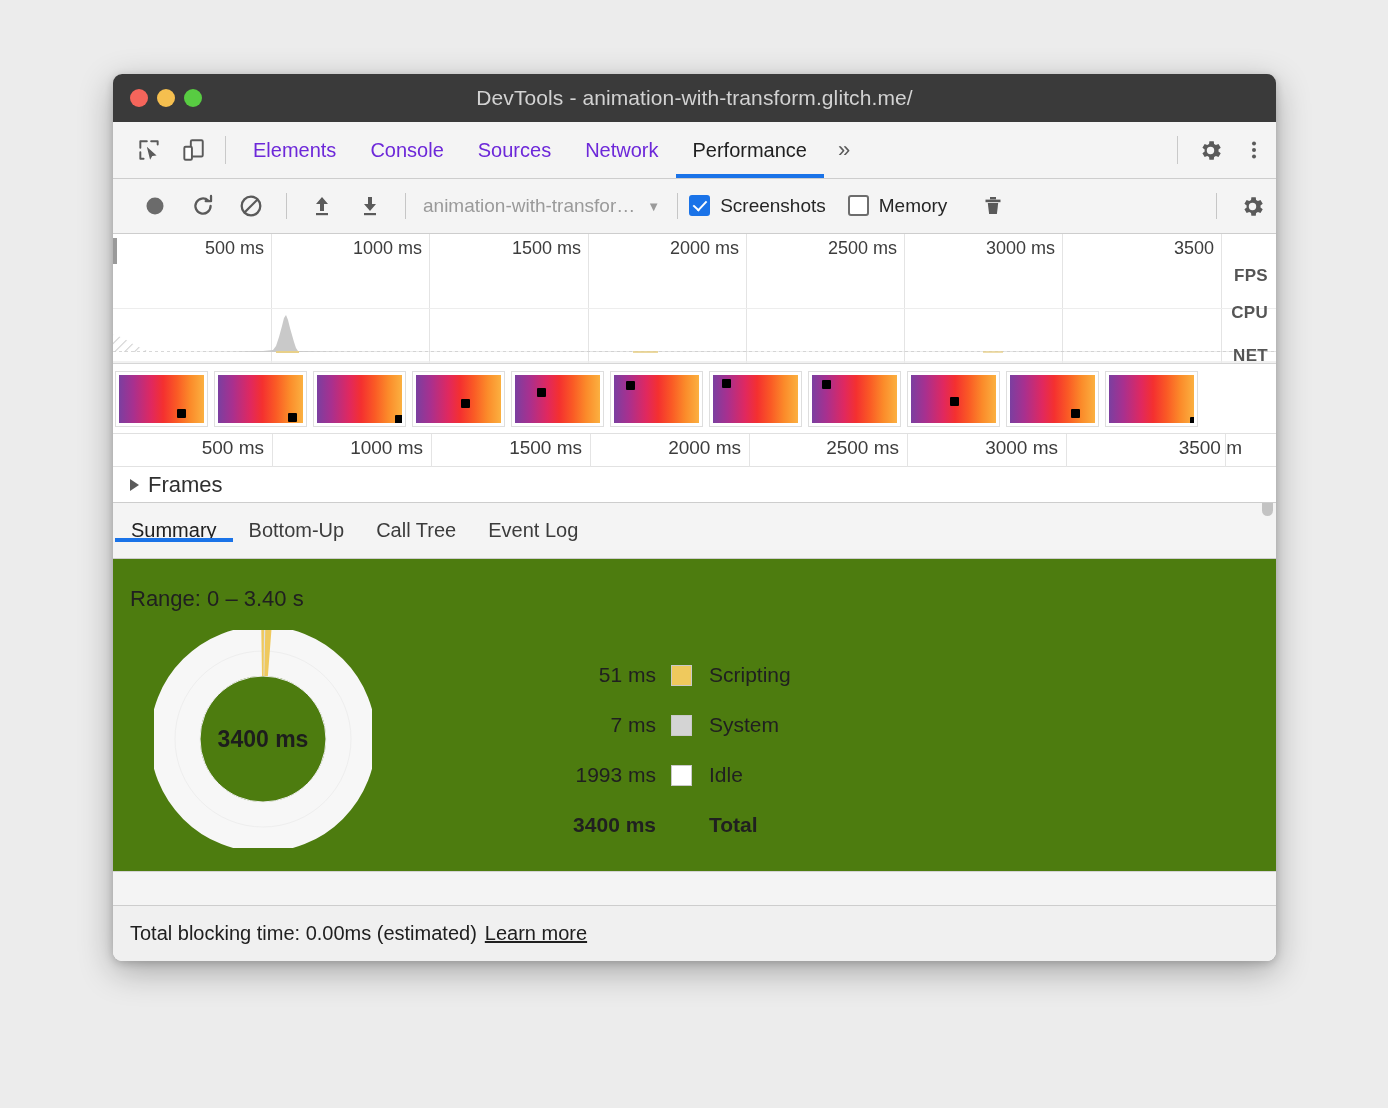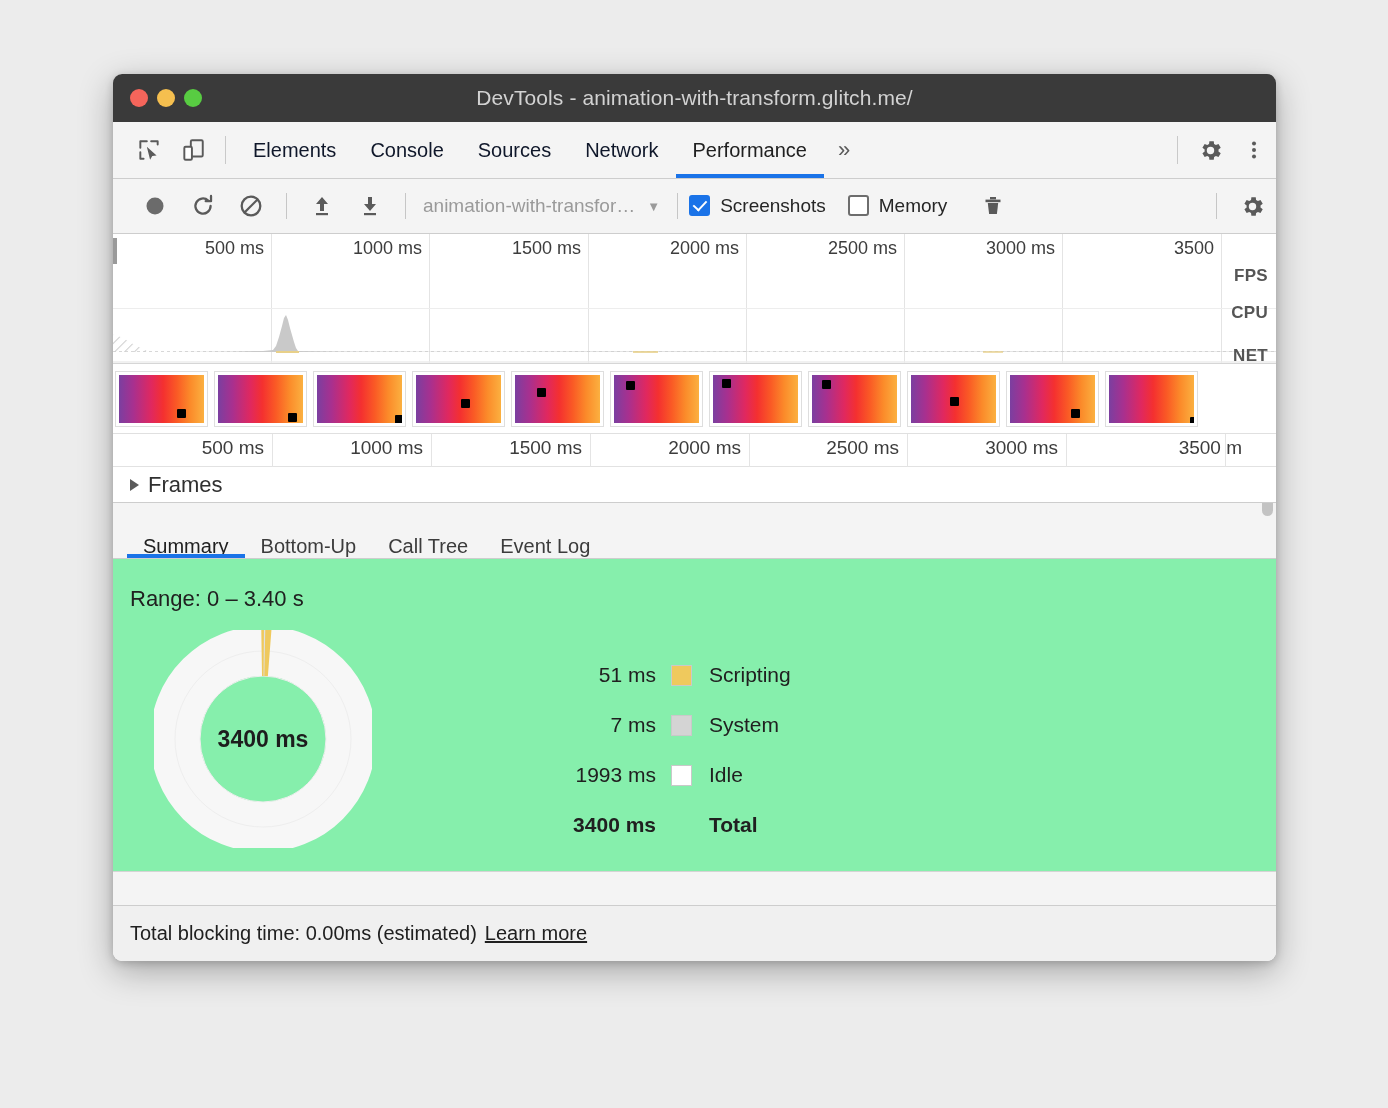--- a/index.html
+++ b/index.html
@@ -69,21 +69,21 @@
   }
   .tb-sep {
     width: 1px; background: #c9c9c9;
     margin: 14px 10px;
     flex: 0 0 1px;
   }
   .tab {
     display: flex; align-items: center;
     padding: 0 17px;
     font-size: 20px;
-    color: #0f172a;
+    color: #6d28d9;
     position: relative;
     white-space: nowrap;
   }
   .tab.active { color: #202020; }
   .tab.active::after {
     content: "";
     position: absolute;
     left: 0; right: 0; bottom: 0;
     height: 4px;
     background: #1a73e8;
@@ -253,42 +253,42 @@
     border-radius: 6px;
     background: #c3c3c3;
   }
 
   
   .detailtabs {
     flex: 0 0 56px;
     background: #f4f4f4;
     border-bottom: 1px solid #cdcdcd;
     display: flex;
-    align-items: flex-end;
-    padding-left: 14px;
+    align-items: center;
+    padding-left: 2px;
   }
   .dtab {
     display: flex; align-items: center;
     padding: 0 16px;
     font-size: 20px;
     color: #3c3c3c;
     position: relative;
     white-space: nowrap;
   }
   .dtab.active { color: #202020; }
   .dtab.active::after {
     content: "";
     position: absolute; left: 0; right: 0; bottom: 0;
     height: 4px; background: #1a73e8;
   }
 
   
   .summary {
     flex: 1 1 auto;
-    background: #86efac;
+    background: #4d7c0f;
     position: relative;
     overflow: hidden;
   }
   .range {
     font-size: 22px;
     color: #202020;
     margin: 27px 0 0 17px;
   }
   .sumbody {
     display: flex;

